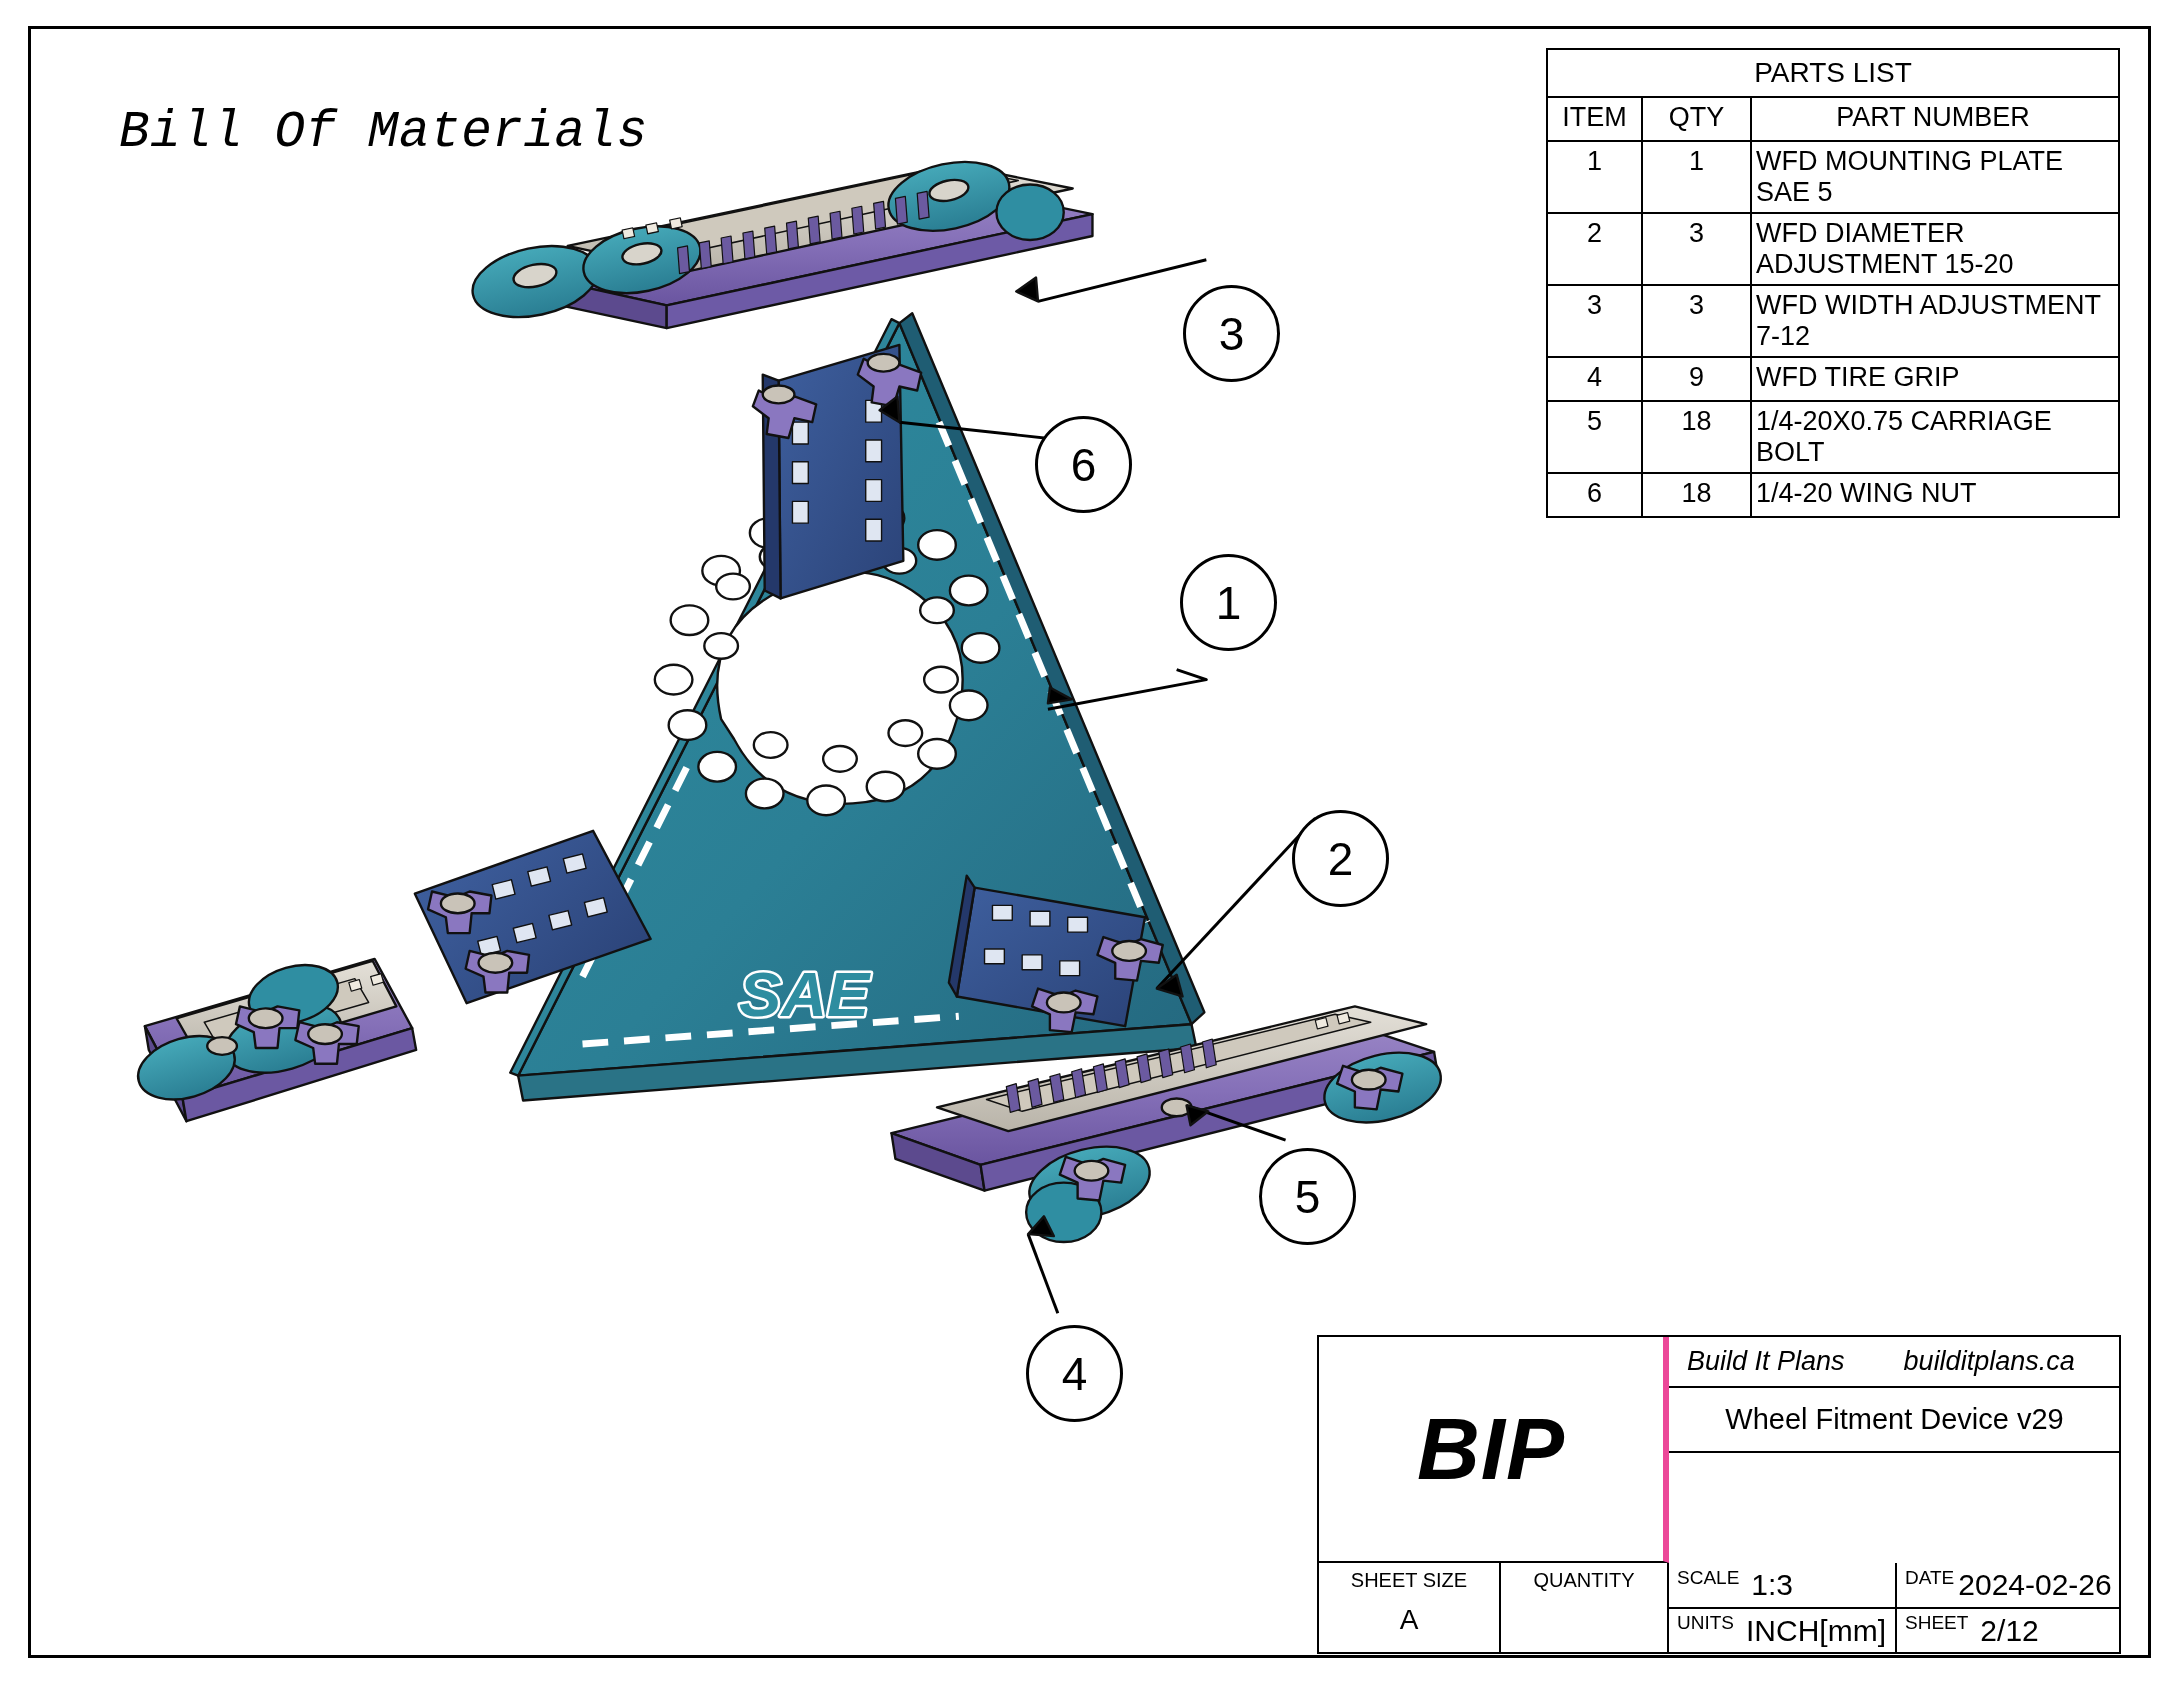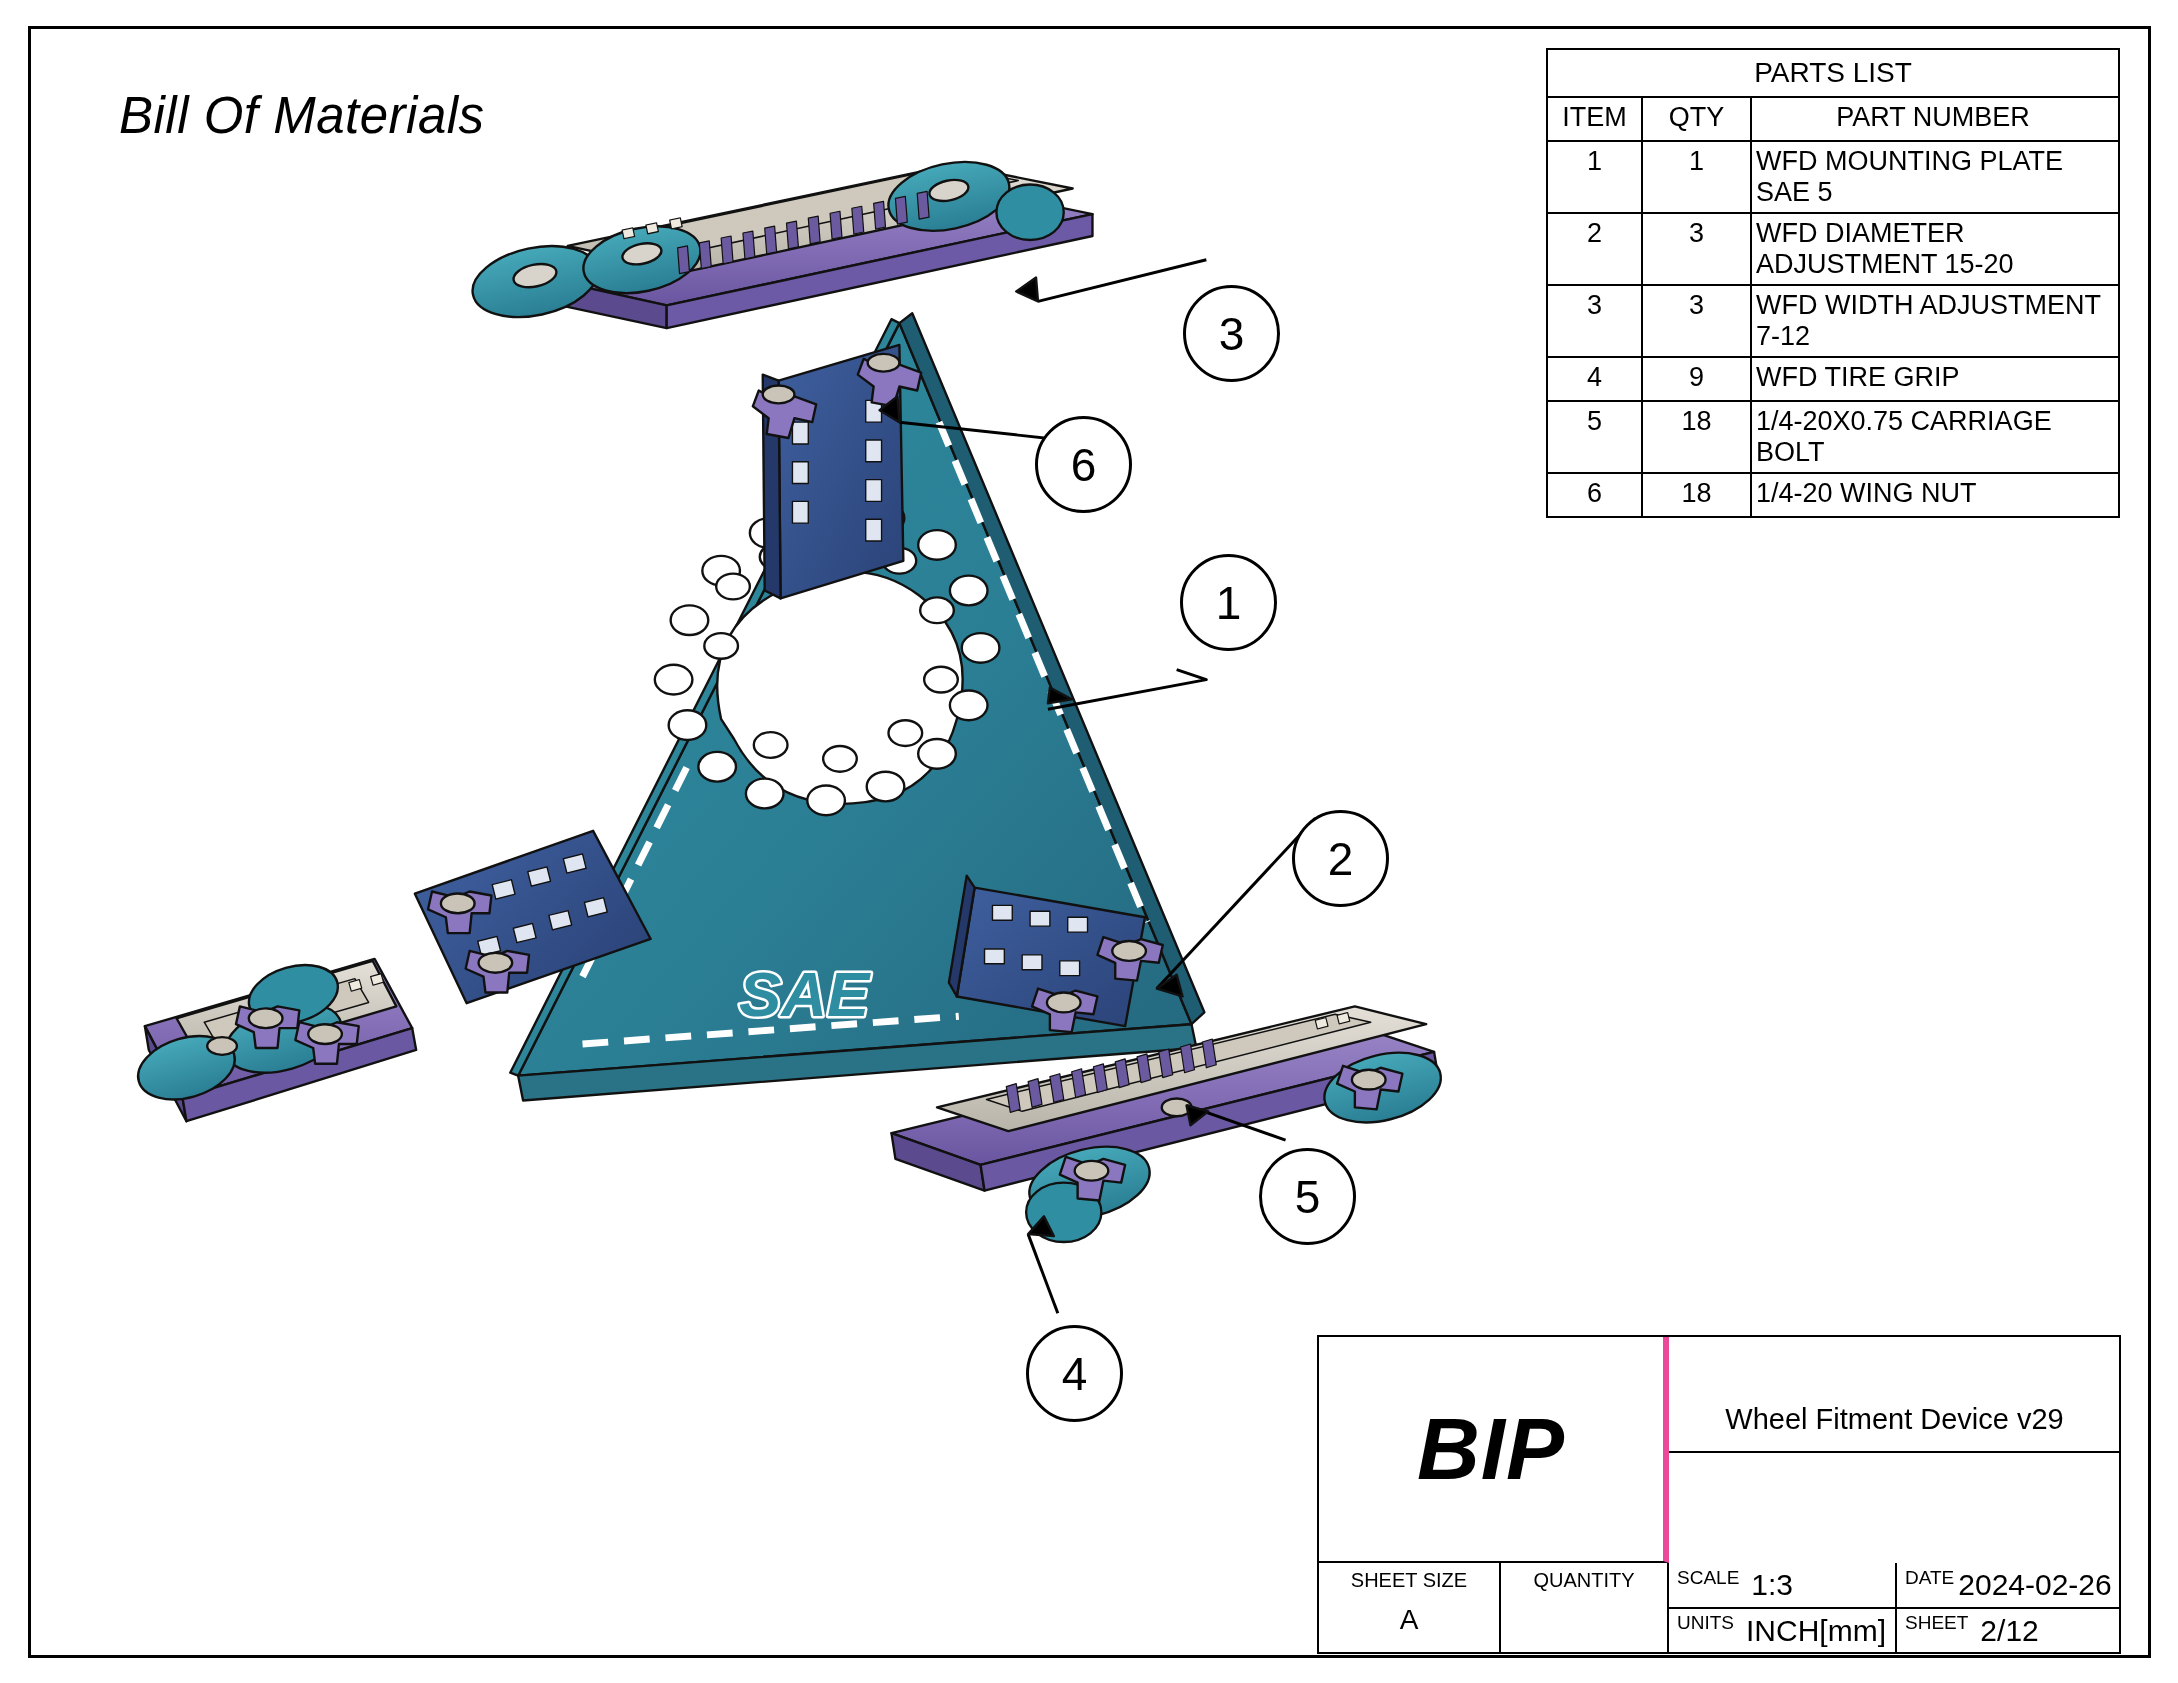--- a/index.html
+++ b/index.html
@@ -28,24 +28,24 @@
     width: 2123px;
     height: 1632px;
     border: 3px solid #000;
     box-sizing: border-box;
   }
 
   
   #bom-title {
     position: absolute;
     left: 119px;
-    top: 86px;
+    top: 104px;
     font-size: 51px;
     font-style: italic;
-    font-family: Liberation Sans, sans-serif;
+    font-family: Liberation Mono, monospace;
     letter-spacing: 0.5px;
   }
 
   
   #parts-list {
     position: absolute;
     left: 1546px;
     top: 48px;
     width: 574px;
     border-collapse: collapse;
@@ -562,20 +562,24 @@
     </tr>
   </tbody>
     </table>
 
   <div id="title-block">
 
     <div id="tb-logo-cell">
       <div id="tb-logo">BIP</div>
     </div>
 
+    <div id="tb-company-row">
+      <span id="tb-company">Build It Plans</span>
+      <span id="tb-site">builditplans.ca</span>
+    </div>
 
     <div id="tb-drawing-title">Wheel Fitment Device v29</div>
 
 
     <div id="tb-quantity">
       <div class="tb-lbl" style="text-align:center;margin-left:0">QUANTITY</div>
       <div class="tb-val-center"></div>
     </div>
 
     <div id="tb-sheetsize">

